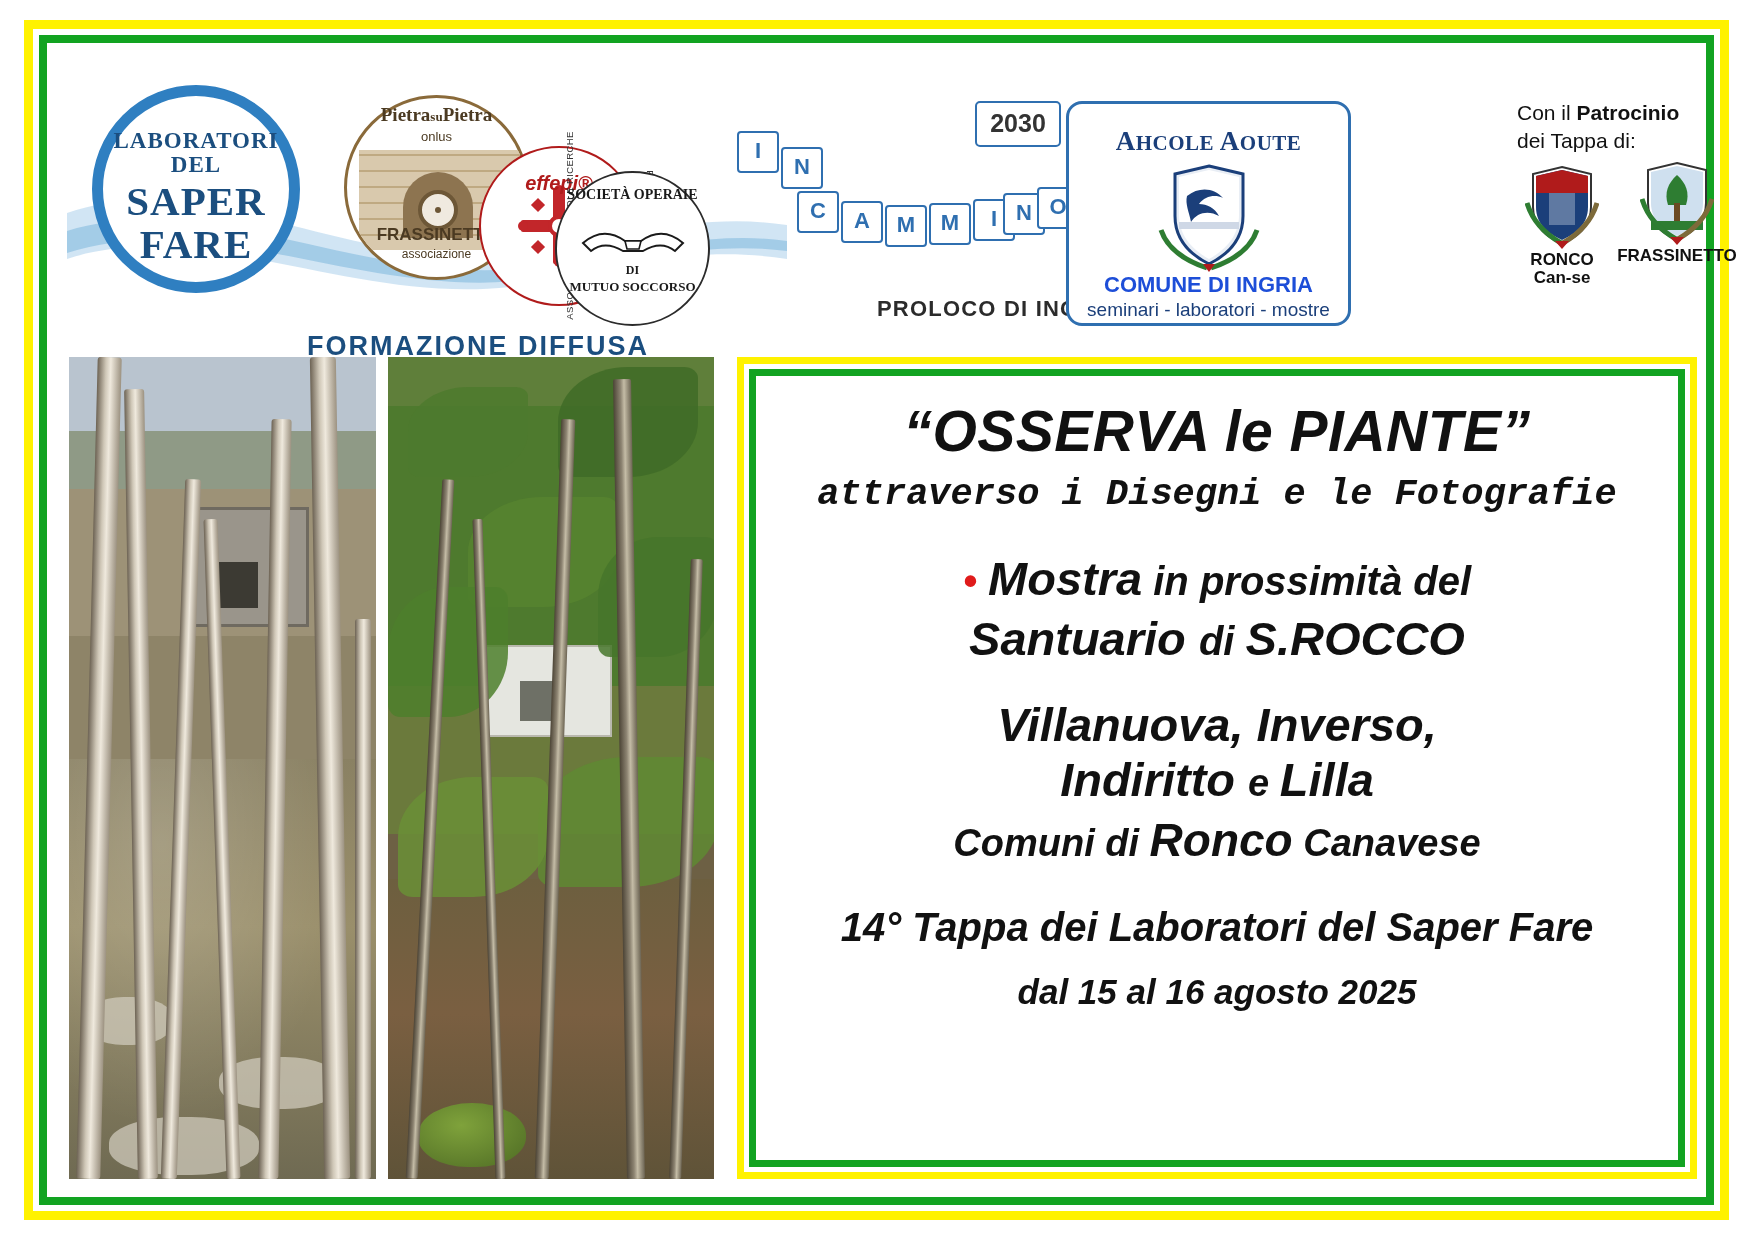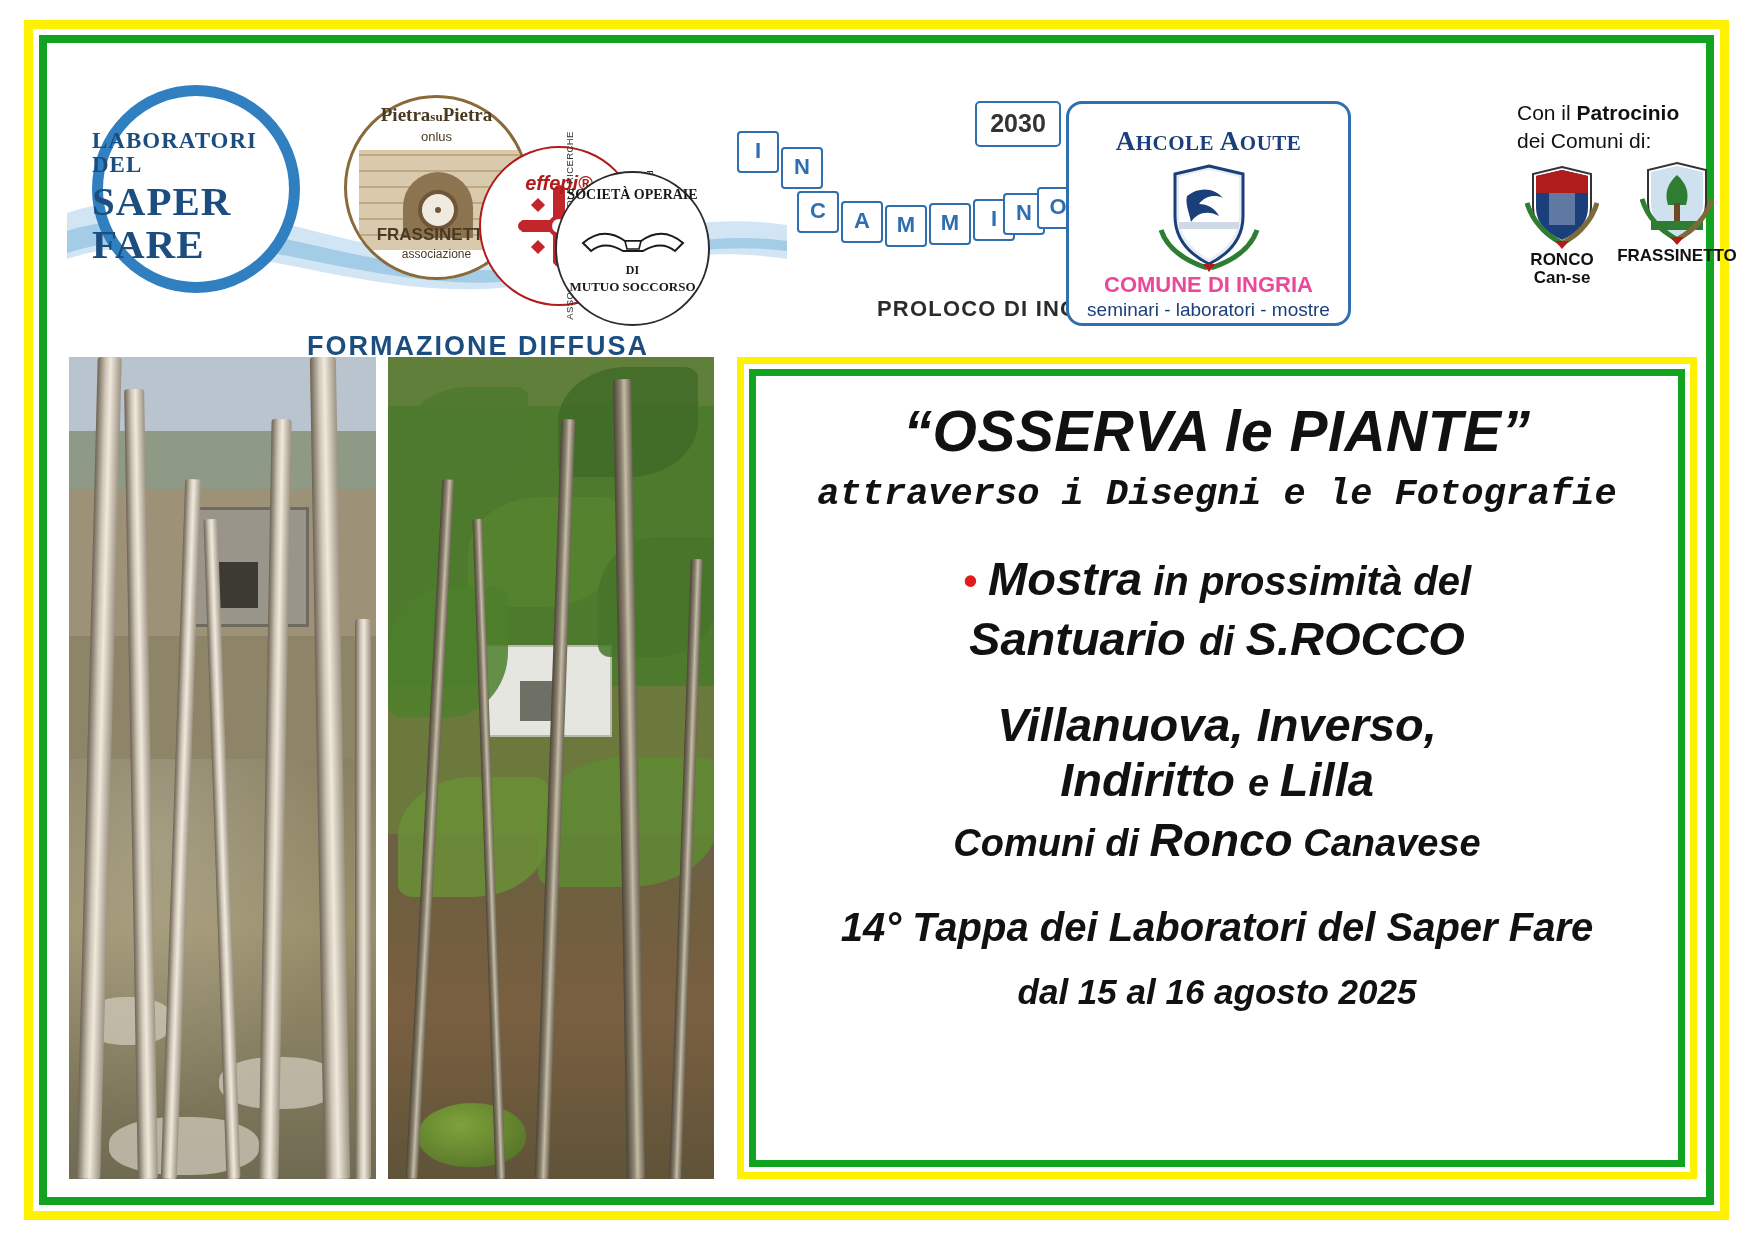--- a/index.html
+++ b/index.html
@@ -74,21 +74,21 @@
     height: 208px;
     border-radius: 50%;
     border: 11px solid #2f7fc1;
     box-sizing: border-box;
     background: #ffffff;
   }
   .lsf-text {
     position: absolute;
     left: 0; top: 44px;
     width: 208px;
-    text-align: left;
+    text-align: center;
     color: #1b4e7f;
     font-weight: bold;
     line-height: 1.06;
     font-family: "Liberation Serif", serif;
   }
   .lsf-l1 { font-size: 23px; letter-spacing: 1px; }
   .lsf-l2 { font-size: 23px; letter-spacing: 1px; }
   .lsf-l3 { font-size: 41px; letter-spacing: 1px; margin-top: 2px;}
   .lsf-l4 { font-size: 41px; letter-spacing: 1px;}
 
@@ -356,21 +356,21 @@
     width: 104px;
     height: 112px;
   }
   .ingria-name {
     position: absolute;
     left: 0; top: 168px;
     width: 100%;
     text-align: center;
     font-size: 22px;
     font-weight: bold;
-    color: #ec4899;
+    color: #1d4ed8;
   }
   .ingria-sub {
     position: absolute;
     left: 0; top: 195px;
     width: 100%;
     text-align: center;
     font-size: 19px;
     color: #1b3f7a;
   }
 
@@ -715,21 +715,21 @@
             <path d="M46,104 L58,104 L52,112 Z" fill="#b01b1b"></path>
           </svg>
           <div class="ingria-name">COMUNE DI INGRIA</div>
           <div class="ingria-sub">seminari - laboratori - mostre</div>
         </div>
 
         <div class="patro">
           <div class="patro-l1">
             <span>Con il </span><b>Patrocinio</b>
           </div>
-          <div class="patro-l2">dei Comuni di:</div>
+          <div class="patro-l2">dei Tappa di:</div>
         </div>
 
         <div class="crest-row">
 
           <div class="crest-item" style="left:0px; top:0px;">
             <div class="crest-shield">
               <svg viewBox="0 0 74 86" width="74" height="86">
                 <path d="M37,4 L66,11 L66,44 C66,64 52,74 37,81 C22,74 8,64 8,44 L8,11 Z" fill="#ffffff" stroke="#333" stroke-width="2"></path>
                 <path d="M37,7 L63,13 L63,44 C63,62 50,71 37,77 C24,71 11,62 11,44 L11,13 Z" fill="#1b3f7a"></path>
                 <path d="M37,7 L63,13 L63,30 L11,30 L11,13 Z" fill="#b01b1b"></path>

